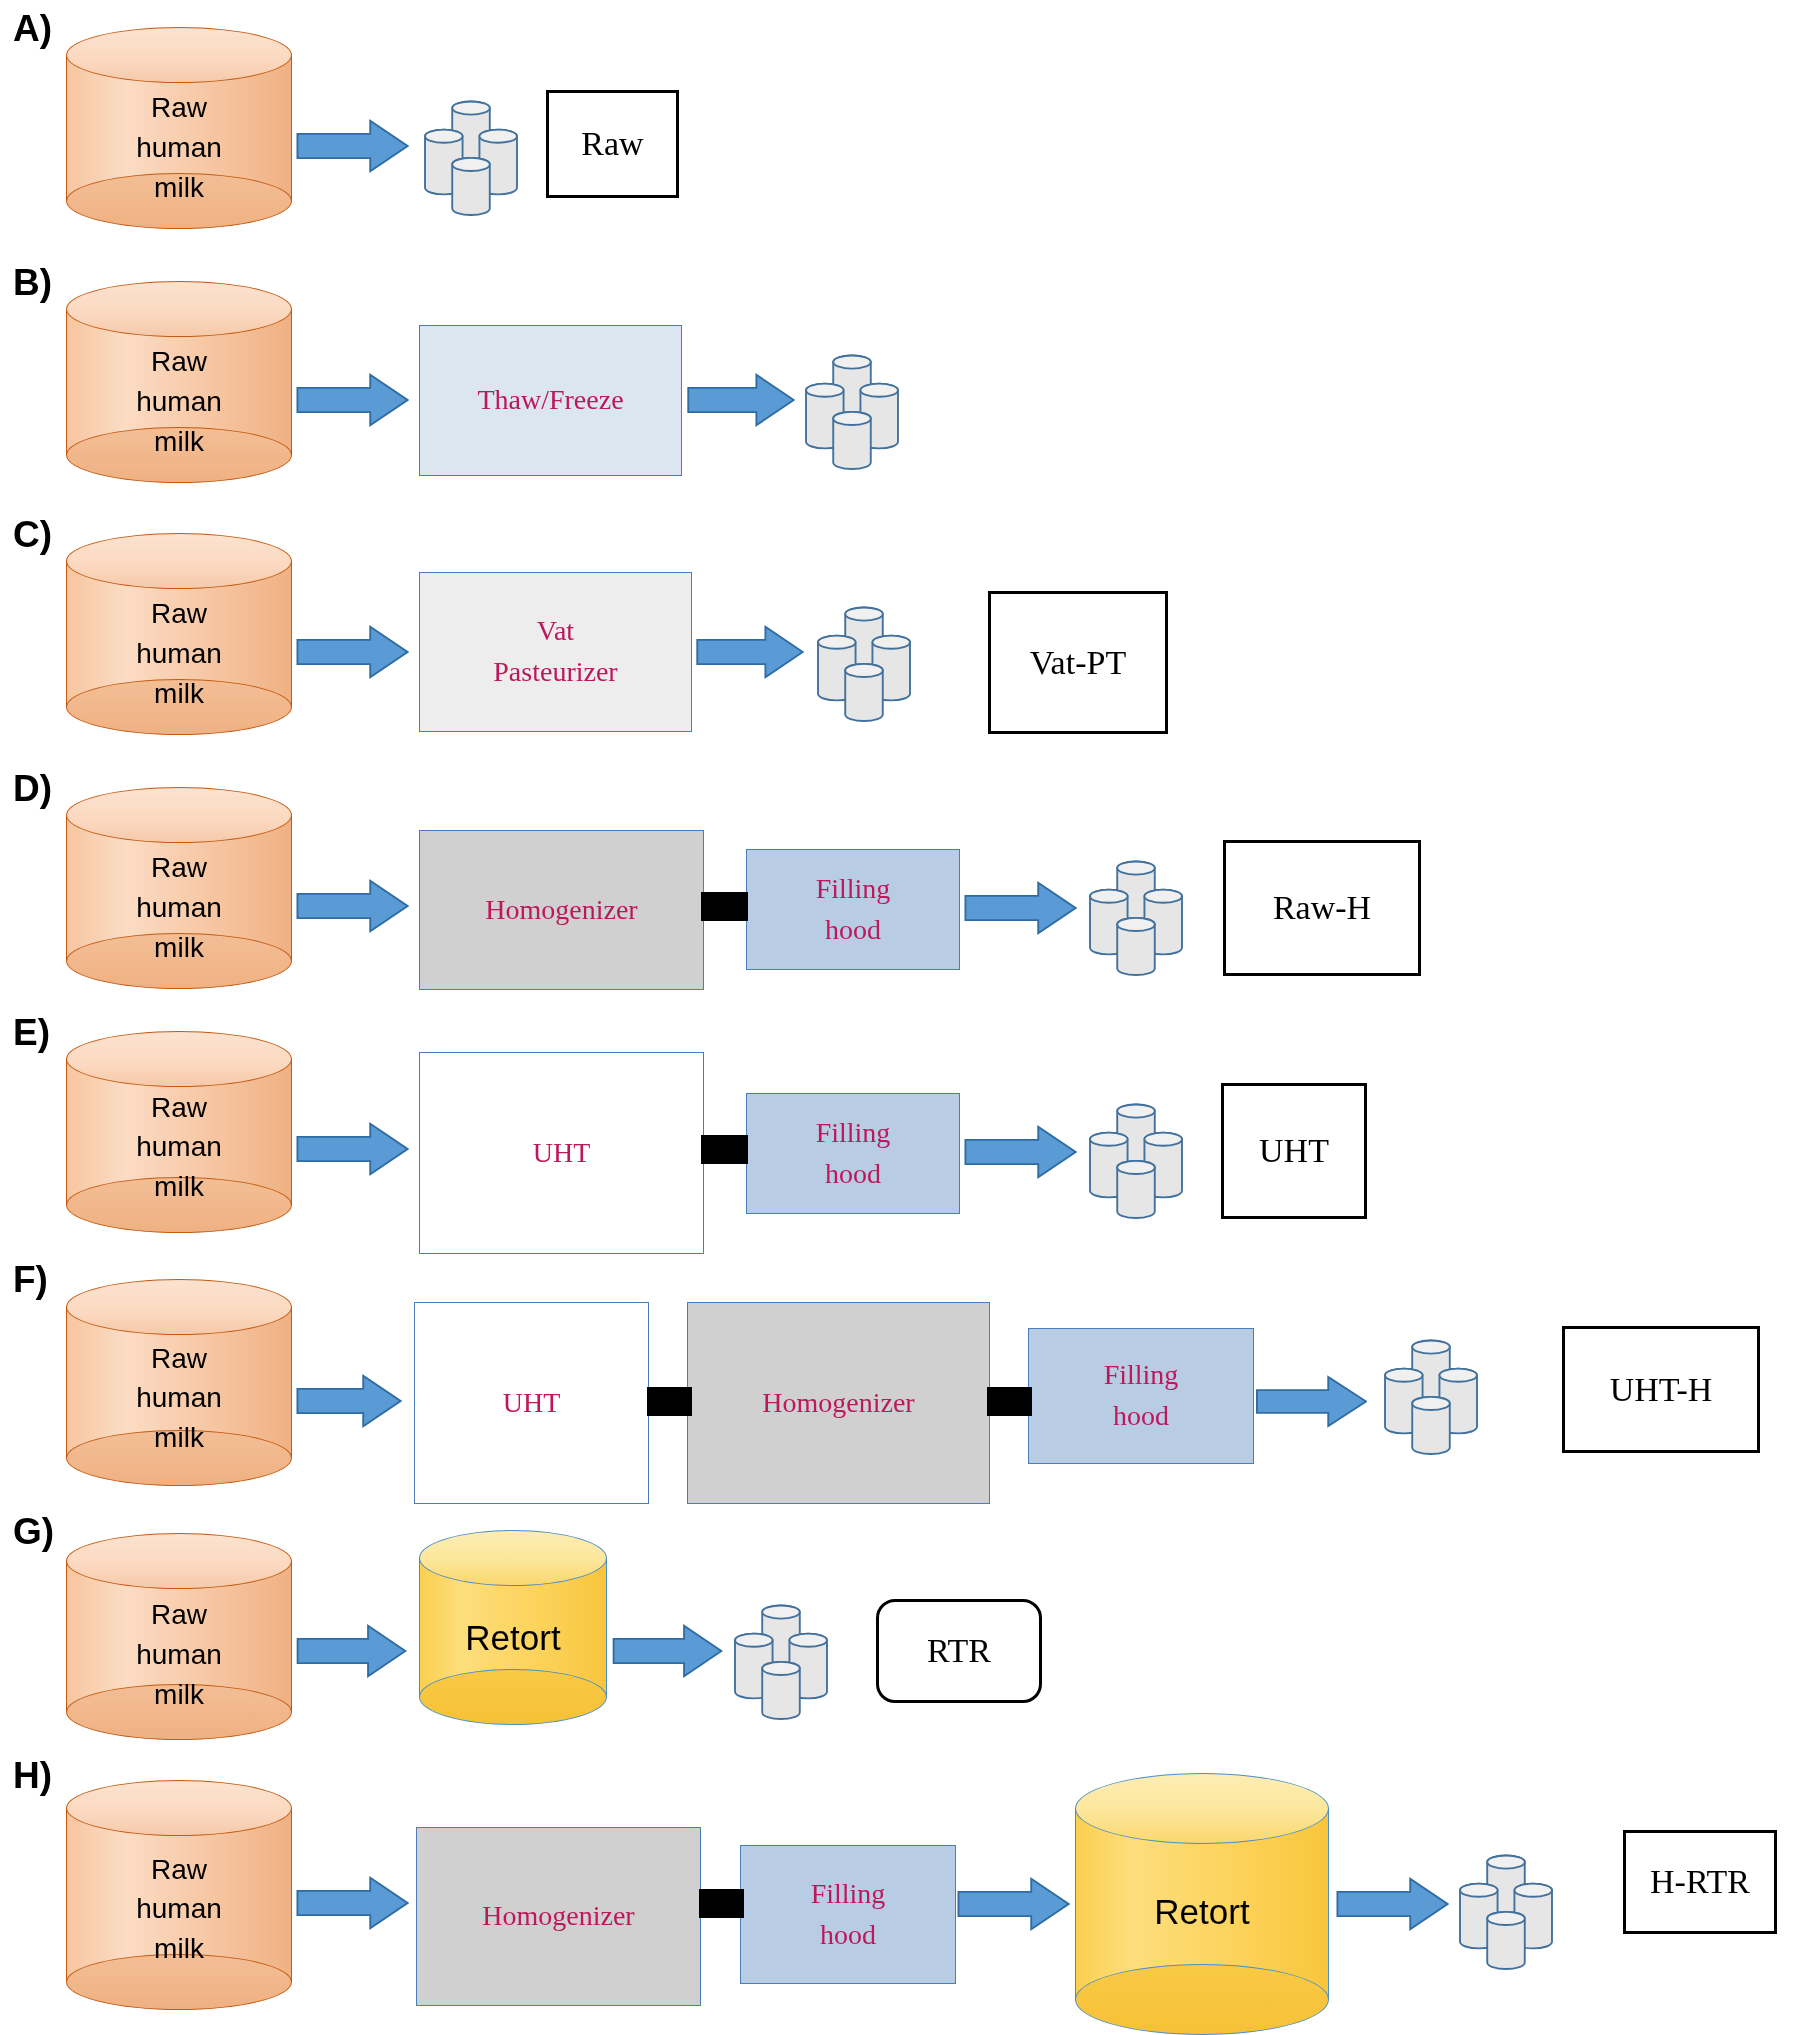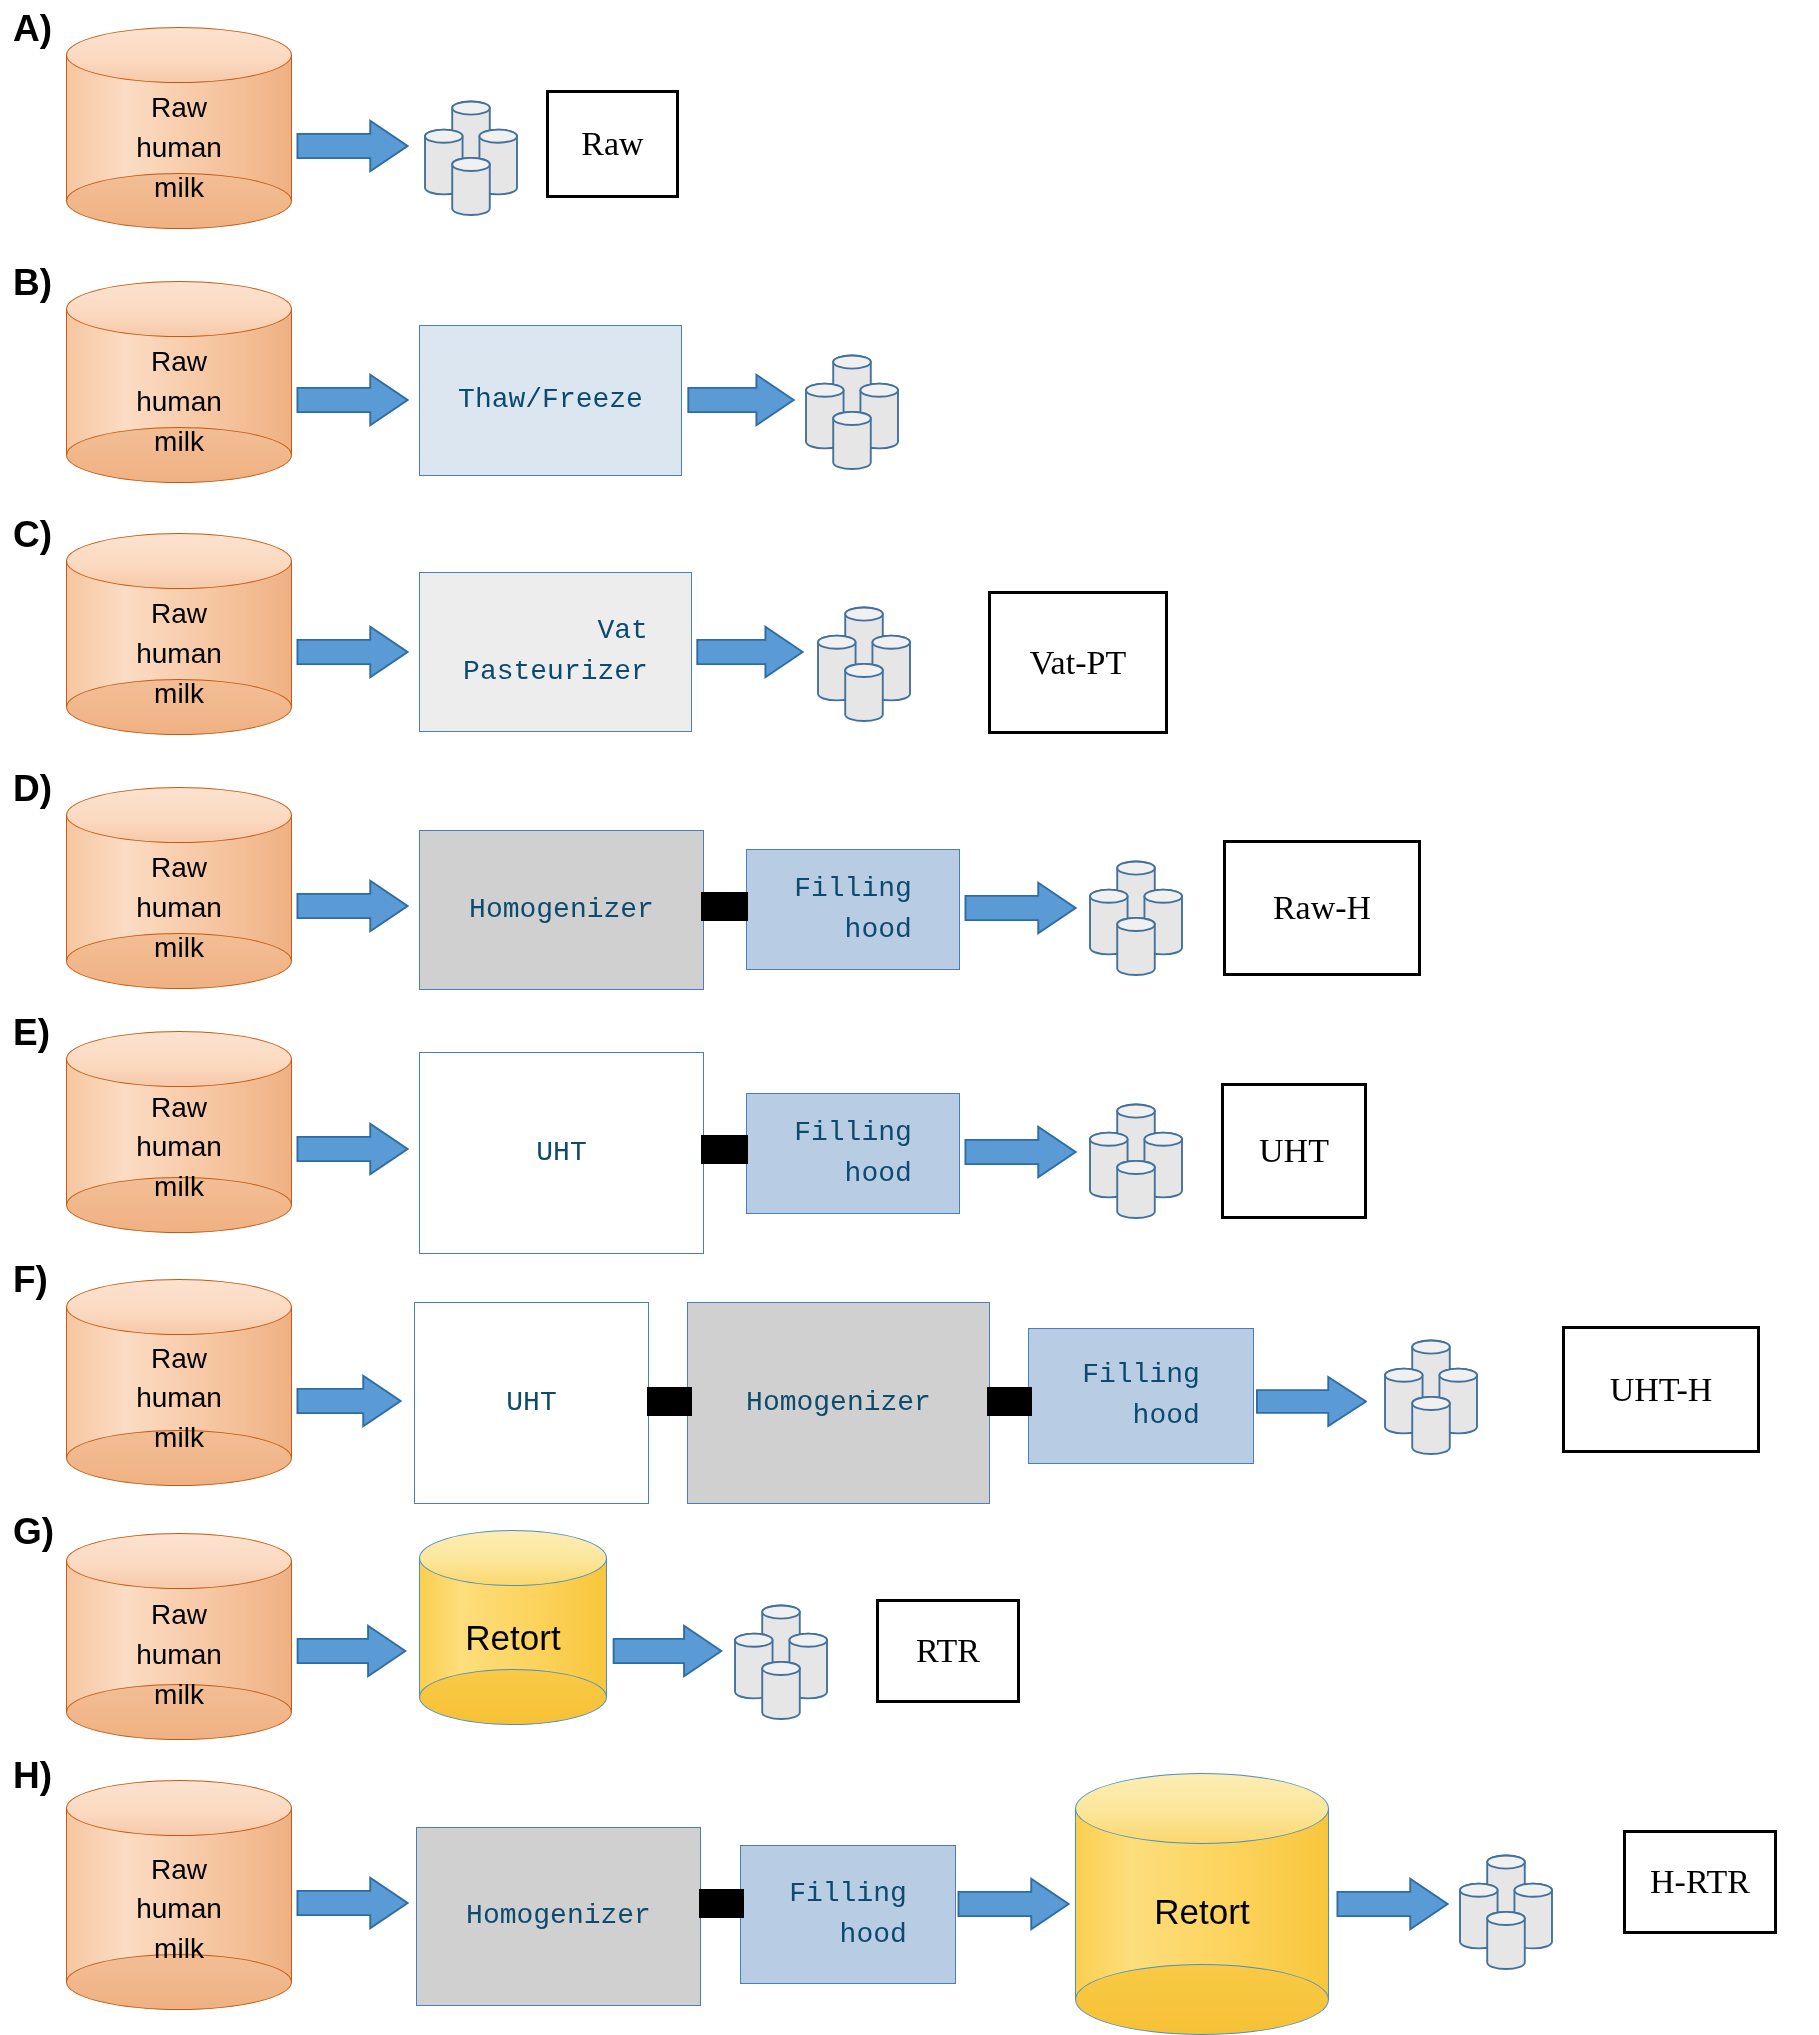--- a/index.html
+++ b/index.html
@@ -87,25 +87,25 @@
     color:#000;
     z-index:4;
     white-space:nowrap;
   }
 
   
   .pbox{
     position:absolute;
     box-sizing:border-box;
     display:flex;align-items:center;justify-content:center;
-    text-align:right;
-    font-family:Liberation Mono, monospace;
+    text-align:center;
+    font-family:Liberation Serif, serif;
     font-size:28px;
     line-height:1.45;
-    color:#0c4a6e;
+    color:#be185d;
     border:1.9px solid #4A7EBB;
   }
   .pbox.fill-lightblue{background:#DCE6F1;}
   .pbox.fill-gray{background:#D0D0D0;}
   .pbox.fill-medblue{background:#B8CCE4;}
   .pbox.fill-white{background:#FFFFFF;}
   .pbox.fill-lightgray{background:#EDEDED;}
 
   
   .connector{position:absolute;background:#000;z-index:6;}
@@ -485,21 +485,21 @@
         <path d="M12,90 a40,14 0 0 1 80,0 L92,200 a40,14 0 0 1 -80,0 Z"></path>
         <ellipse cx="52" cy="90" rx="40" ry="14" fill="#F0F0F0"></ellipse>
         <path d="M128,90 a40,14 0 0 1 80,0 L208,200 a40,14 0 0 1 -80,0 Z"></path>
         <ellipse cx="168" cy="90" rx="40" ry="14" fill="#F0F0F0"></ellipse>
         <path d="M70,150 a40,14 0 0 1 80,0 L150,244 a40,14 0 0 1 -80,0 Z"></path>
         <ellipse cx="110" cy="150" rx="40" ry="14" fill="#F0F0F0"></ellipse>
       </g>
     </svg>
   </div>
 
-  <div class="obox" style="left:876px;top:93px;width:144px;height:104px;">RTR</div>
+  <div class="obox" style="left:876px;top:93px;width:166px;height:104px;border-radius:19px;">RTR</div>
 </div>
 
 <div class="row" style="top:1755px;height:280px;">
 
   <div class="row-letter" style="left:13px;top:1.9px;">H)</div>
 
   <div class="cyl" style="left:66px;top:24.5px;width:226px;height:231px;">
     <div class="top" style="top:0;height:56px;"></div>
     <div class="body" style="top:28px;height:174px;"></div>
     <div class="bot" style="top:174px;height:56px;"></div>

